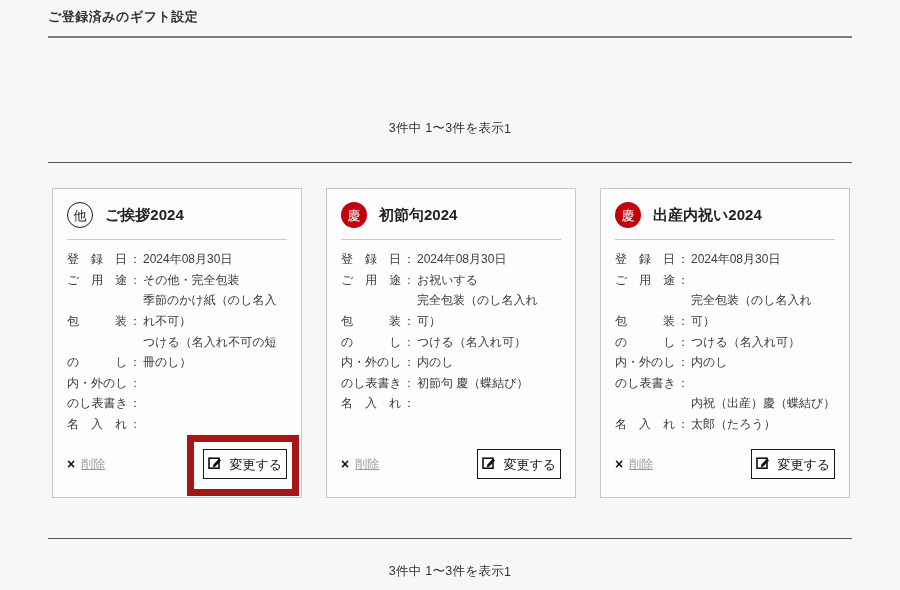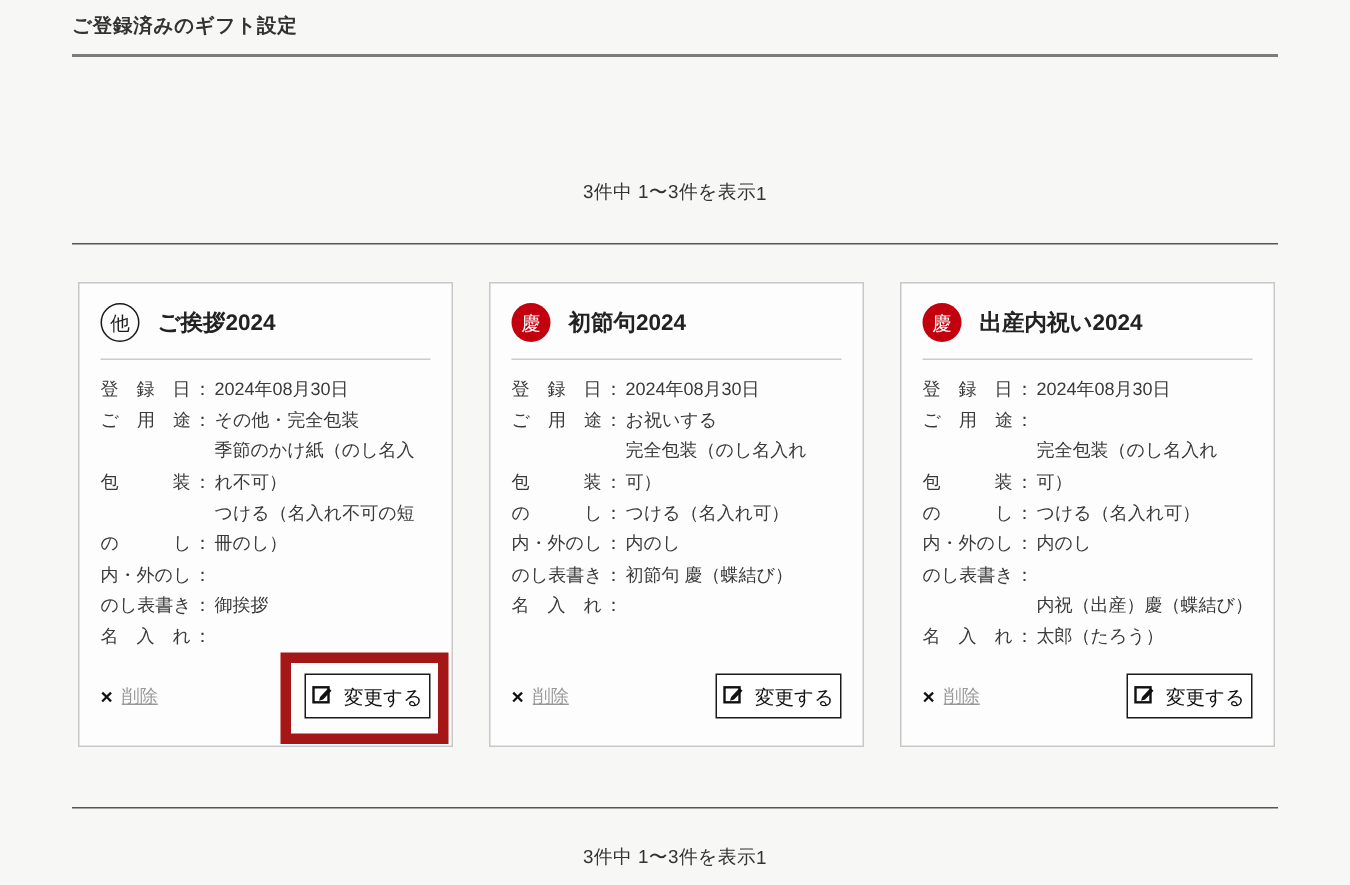--- a/index.html
+++ b/index.html
@@ -132,21 +132,20 @@
             <span class="val">つける（名入れ不可の短冊のし）</span>
           </div>
           <div class="row">
             <span class="lab">内・外のし</span>
             <span class="colon">：</span>
             <span class="val"></span>
           </div>
           <div class="row">
             <span class="lab">のし表書き</span>
             <span class="colon">：</span>
-            <span class="val">御挨拶</span>
           </div>
           <div class="row">
             <span class="lab">名　入　れ</span>
             <span class="colon">：</span>
             <span class="val"></span>
           </div>
         </div>
     <div class="card-foot">
       <a class="del">
         <span class="x">×</span>

